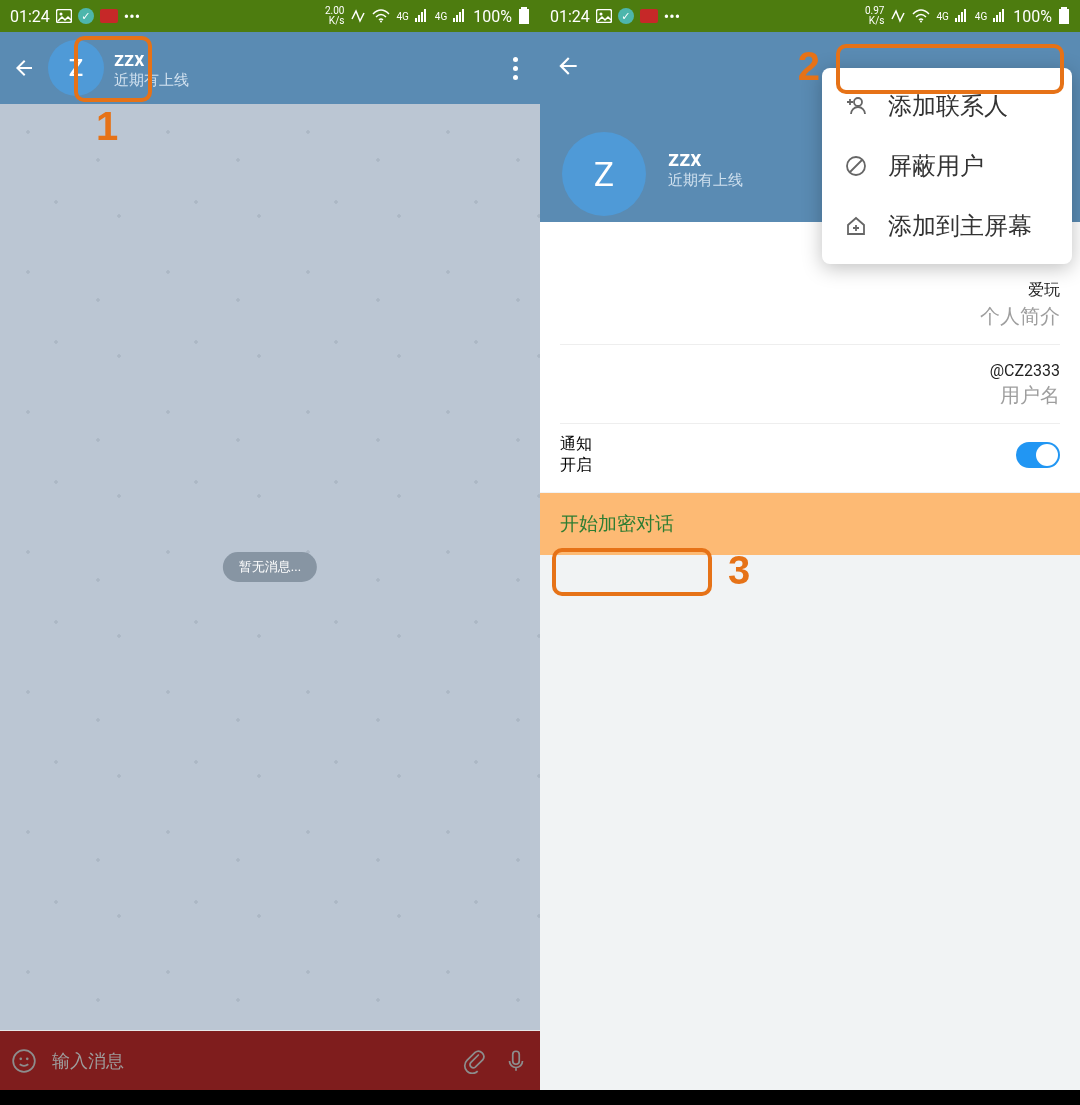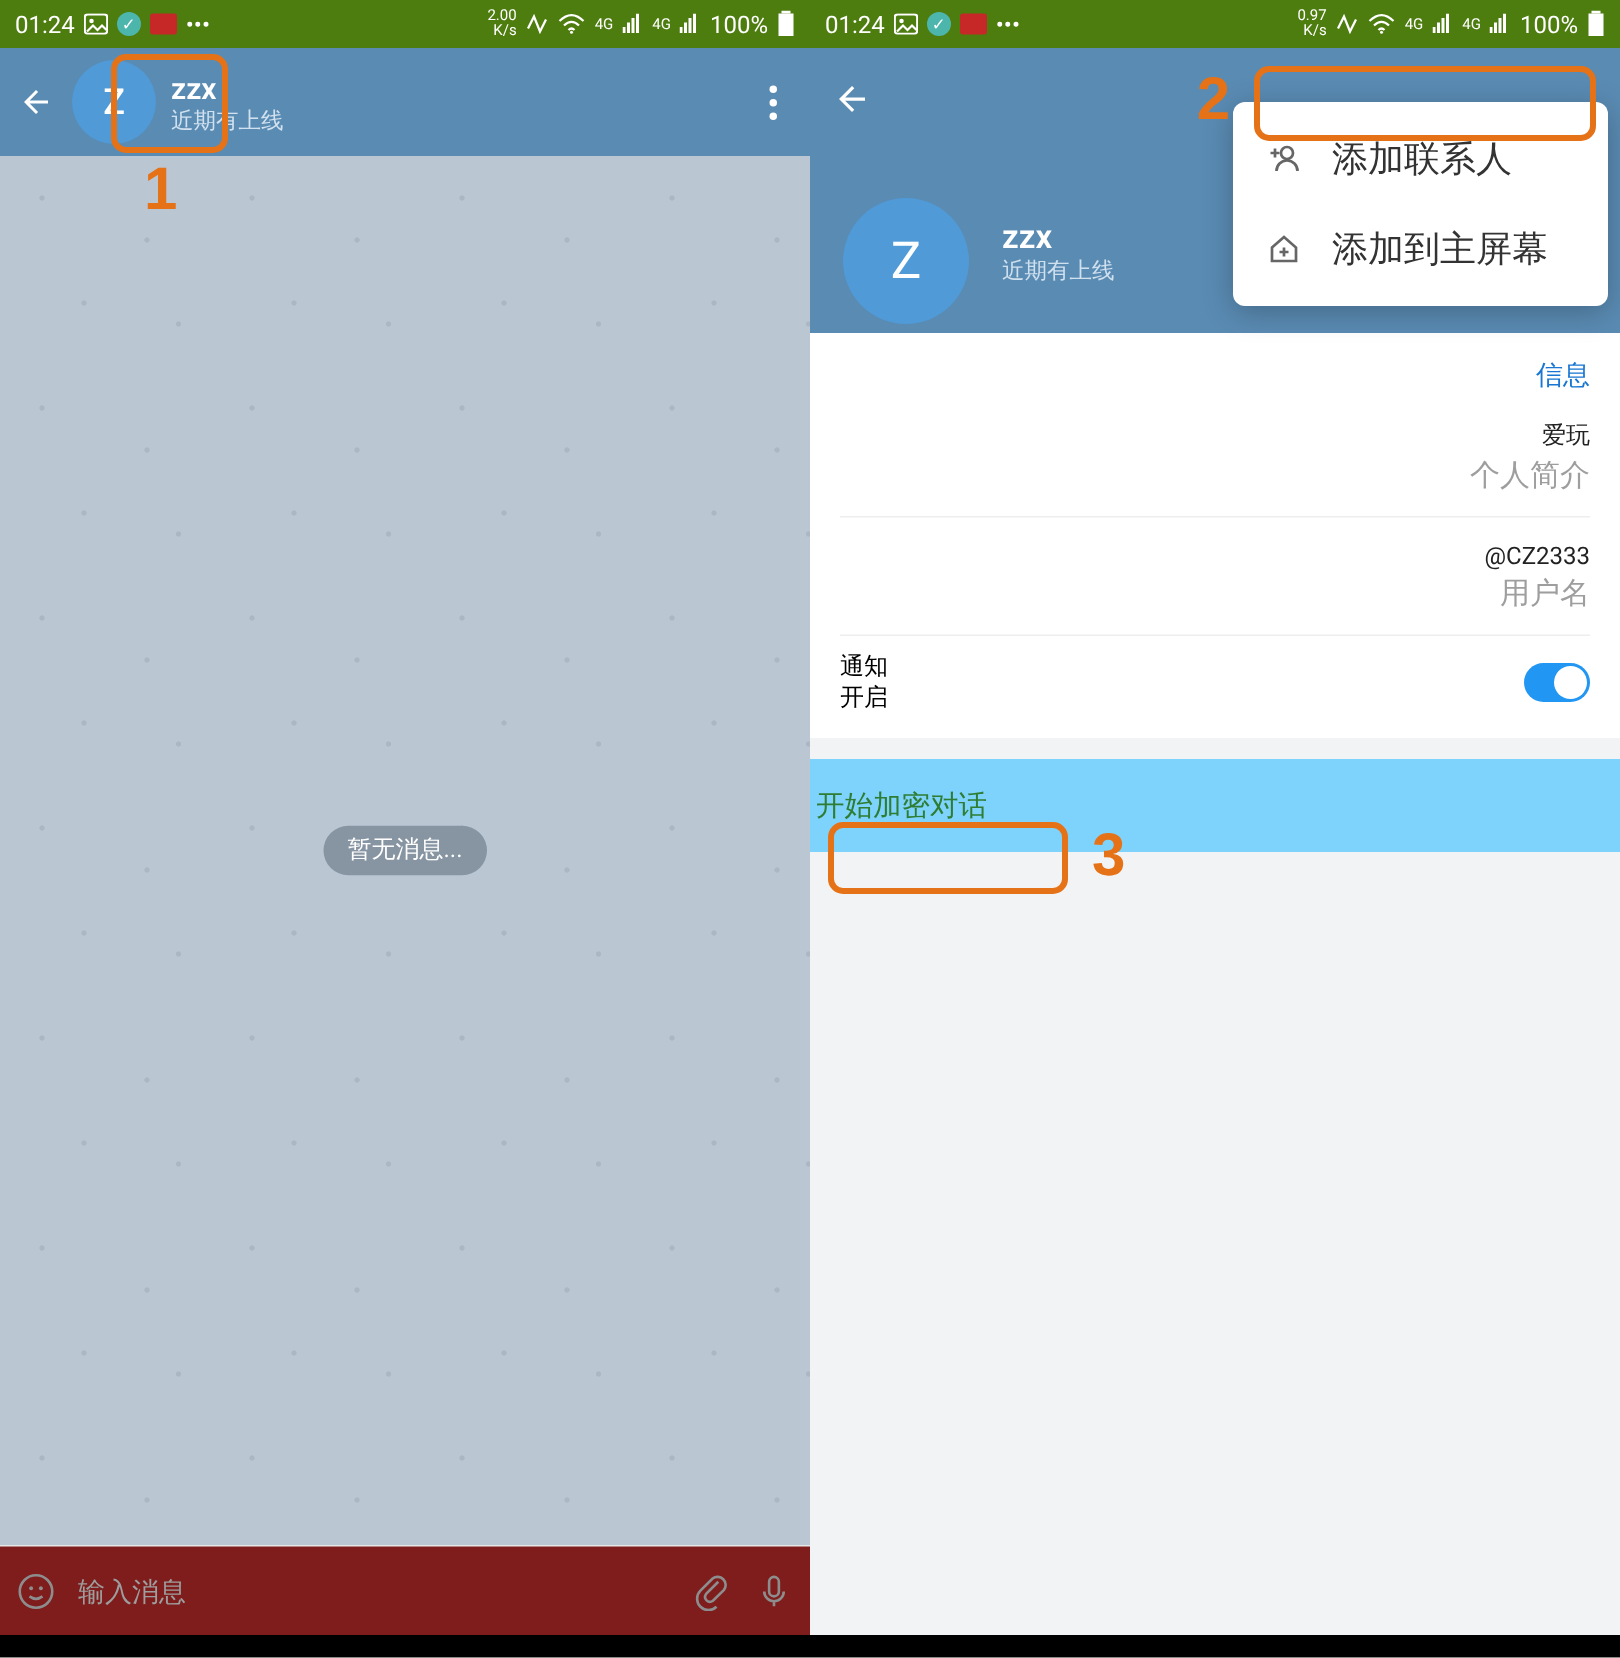--- a/index.html
+++ b/index.html
@@ -76,21 +76,21 @@
       overflow:hidden;
     }
     .pill {
       position:absolute;
       left:50%; top:50%;
       transform:translate(-50%,-50%);
       background:#8795a3;
       color:#fff;
       padding:6px 16px;
       border-radius:18px;
-      font-size:16px;
+      font-size:13px;
     }
 
     
     .input-bar {
       height:60px;
       background:#7f1d1d;
       display:flex;
       align-items:center;
       padding:0 10px;
       gap:14px;
@@ -153,23 +153,23 @@
       display:flex; justify-content:space-between; align-items:center;
     }
     .switch {
       width:44px; height:26px; border-radius:14px; background:#2196F3; position:relative;
     }
     .switch::after{
       content:""; position:absolute; right:2px; top:2px;
       width:22px;height:22px;background:#fff;border-radius:50%;
     }
     .start-secret {
-      background:#7dd3fc;
-      padding:18px 4px;
-      margin-top:14px;
+      background:#fdba74;
+      padding:18px 20px;
+      margin-top:1px;
     }
     .start-secret .txt { color:#2e7d32; font-size:19px; font-weight:500;}
 
     
     .popup-menu {
       position:absolute;
       top:36px; right:8px;
       width:250px;
       background:#fff;
       border-radius:8px;
@@ -407,20 +407,29 @@
               <circle cx="14" cy="8" r="4" fill="none" stroke="#666" stroke-width="1.8"></circle>
               <path d="M7 20 a7 7 0 0 1 14 0" fill="none" stroke="#666" stroke-width="1.8"></path>
               <path d="M3 8 h6 M6 5 v6" stroke="#666" stroke-width="1.8"></path>
             </svg>
         </span>
         <span>添加联系人</span>
       </div>
       <div class="mi">
         <span class="ic">
           <svg width="24" height="24" viewBox="0 0 24 24">
+              <circle cx="12" cy="12" r="9" fill="none" stroke="#666" stroke-width="1.8"></circle>
+              <line x1="6" y1="18" x2="18" y2="6" stroke="#666" stroke-width="1.8"></line>
+            </svg>
+        </span>
+        <span>屏蔽用户</span>
+      </div>
+      <div class="mi">
+        <span class="ic">
+          <svg width="24" height="24" viewBox="0 0 24 24">
               <path d="M4 11 L12 4 L20 11 V20 H4 Z" fill="none" stroke="#666" stroke-width="1.8"></path>
               <path d="M9 14 h6 M12 11 v6" stroke="#666" stroke-width="1.8"></path>
             </svg>
         </span>
         <span>添加到主屏幕</span>
       </div>
     </div>
   </div>
 
   <div class="profile-body">

